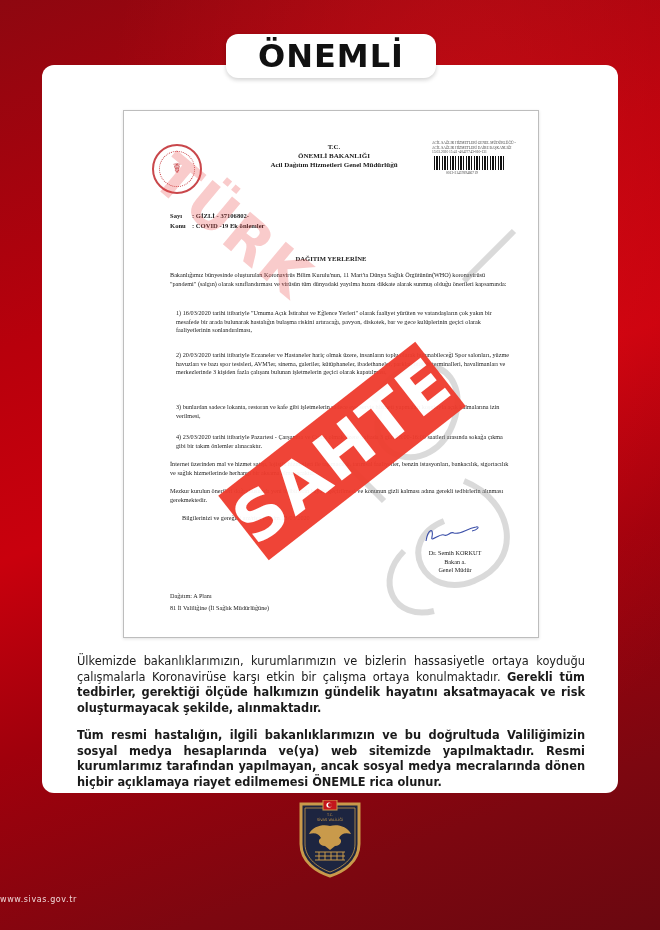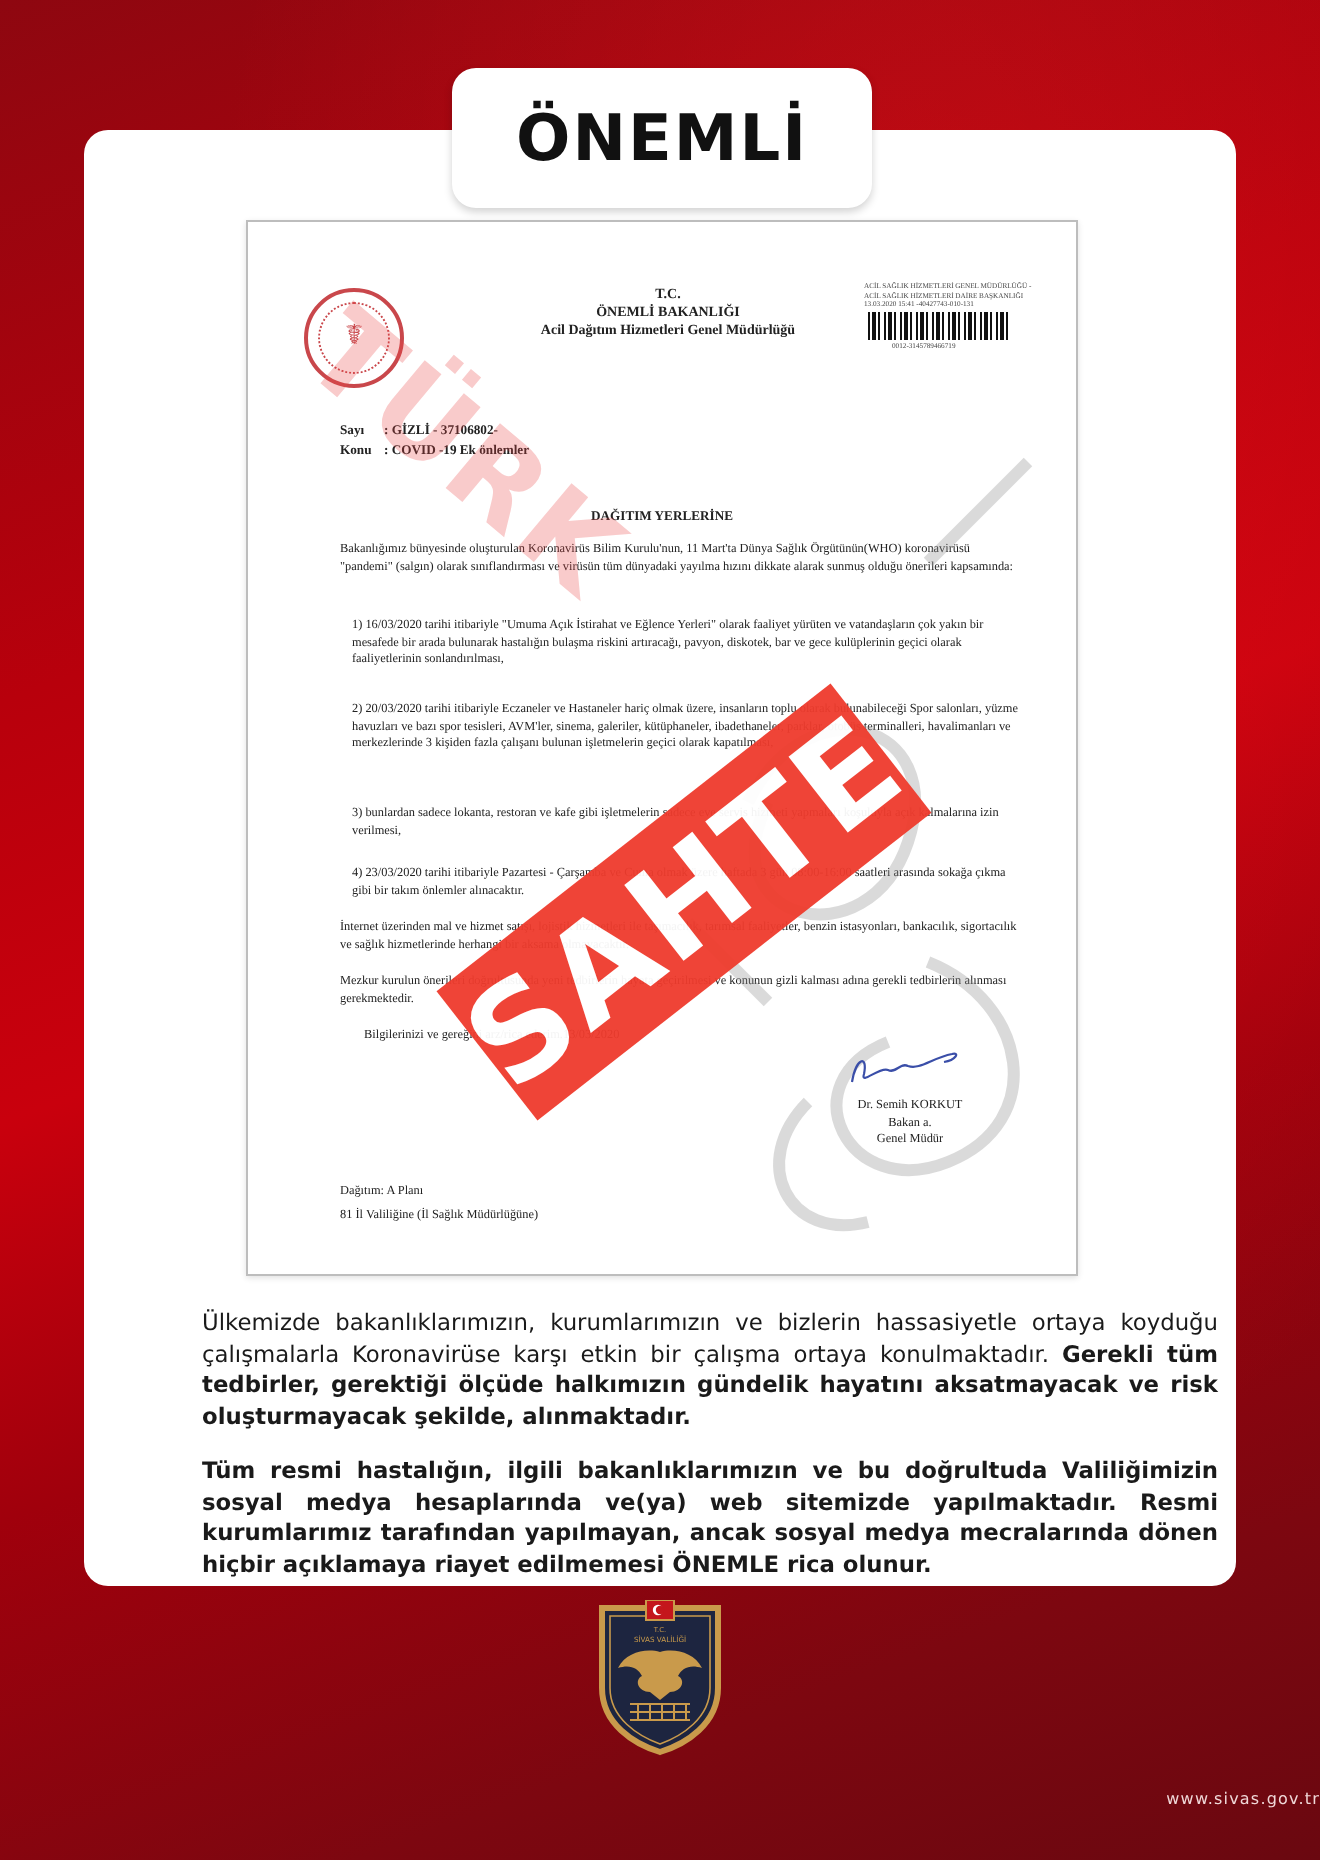--- a/index.html
+++ b/index.html
@@ -12,21 +12,21 @@
   .bg-sheen {
     position: absolute; inset: 0;
     background: radial-gradient(ellipse at 70% 20%, rgba(255,40,40,0.25), transparent 55%);
     pointer-events: none;
   }
   .card {
     position: absolute; left: 42px; top: 65px; width: 576px; height: 728px;
     background: #fff; border-radius: 12px;
   }
   .title-pill {
-    position: absolute; left: 226px; top: 34px; width: 210px; height: 70px;
+    position: absolute; left: 226px; top: 34px; width: 210px; height: 44px;
     background: #fff; border-radius: 12px;
     box-shadow: 0 2px 4px rgba(0,0,0,0.18);
     display: flex; align-items: center; justify-content: center;
     z-index: 3;
   }
   .title-pill span {
     font-family: "DejaVu Sans", sans-serif; font-weight: bold;
     font-size: 32px; letter-spacing: 1px; color: #111;
   }
   
@@ -73,30 +73,30 @@
     position: absolute; left: 95px; top: 300px; width: 250px; height: 82px;
     background: #ef3b2d; color: #fff; transform: rotate(-38deg);
     transform-origin: center; display: flex; align-items: center; justify-content: center;
     font-family: "DejaVu Sans", sans-serif; font-weight: bold; font-size: 66px;
     letter-spacing: 2px; z-index: 2; opacity: 0.95;
   }
   .sahte-wrap { position: absolute; left: 122px; top: 110px; width: 418px; height: 530px; z-index: 2; pointer-events: none; overflow: hidden; }
   .signature { position: absolute; left: 296px; top: 410px; width: 64px; height: 26px; z-index: 3; }
   
   .para { position: absolute; left: 77px; width: 508px; font-family: "DejaVu Sans", sans-serif;
-    font-size: 11.4px; line-height: 15.6px; color: #1a1a1a; text-align: justify; margin-left: 24px; }
+    font-size: 11.4px; line-height: 15.6px; color: #1a1a1a; text-align: justify; }
   .para b { font-weight: bold; }
   .p1 { top: 654px; }
   .p2 { top: 728px; font-weight: bold; }
   .crest {
     position: absolute; left: 297px; top: 800px; width: 66px; height: 78px;
     z-index: 3;
   }
   .url {
-    position: absolute; left: 0; width: 660px; top: 895px; text-align: right;
+    position: absolute; left: 0; width: 660px; top: 895px; text-align: left;
     font-family: "DejaVu Sans", sans-serif; font-size: 8px; letter-spacing: 0.6px; color: #f0d8d8;
   }
 </style>
 </head>
 <body>
 
 <div class="bg-sheen"></div>
 
 <div class="title-pill">
   <span>ÖNEMLİ</span>

